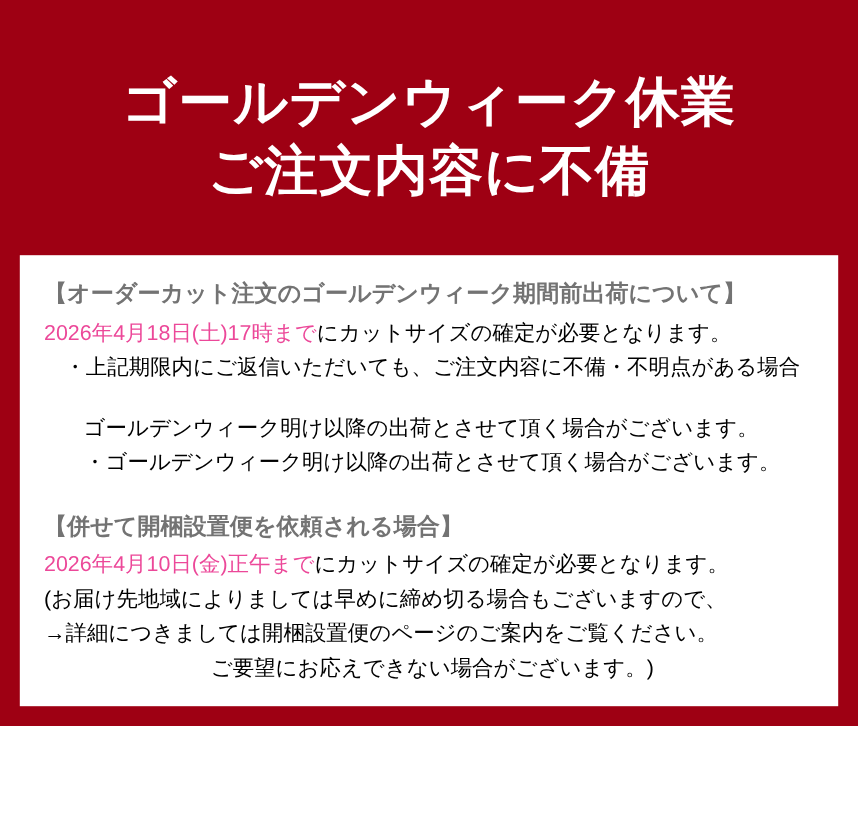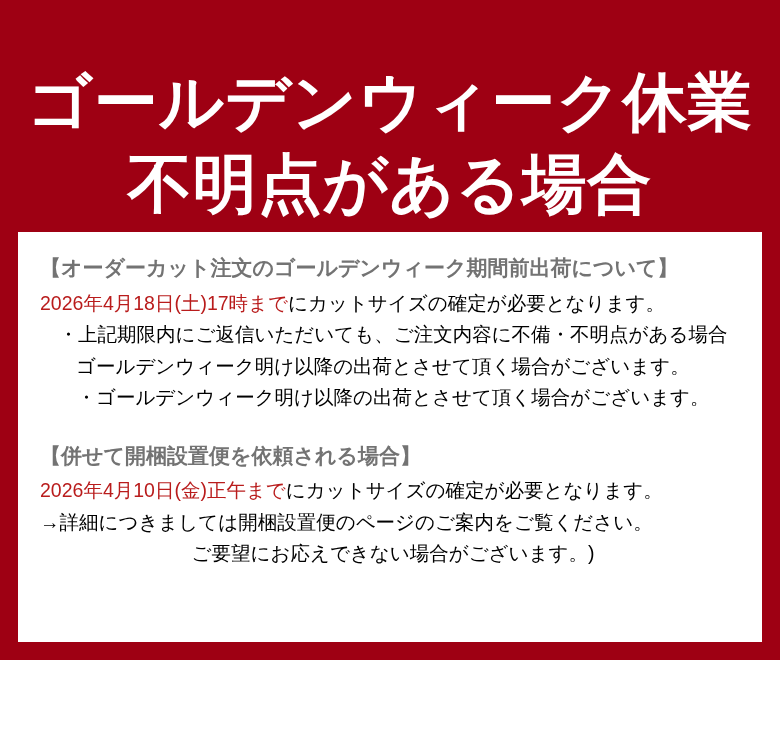--- a/index.html
+++ b/index.html
@@ -31,21 +31,21 @@
   }
   .title-block {
     position: absolute;
     left: 0;
     top: 62px;
     width: 780px;
     text-align: center;
   }
   .title-line {
     color: #ffffff;
-    font-size: 64px;
+    font-size: 49px;
     font-weight: bold;
     letter-spacing: 1px;
     line-height: 1.28;
     white-space: nowrap;
   }
   .panel {
     position: absolute;
     left: 18px;
     top: 232px;
     width: 744px;
@@ -67,24 +67,25 @@
     margin-top: 26px;
   }
   .line {
     font-size: 19.5px;
     color: #000000;
     line-height: 1.62;
     letter-spacing: 0px;
     white-space: nowrap;
   }
   .red {
-    color: #b91c1c;
+    color: #ec4899;
   }
   .indent-2 {
     padding-left: 36px;
+    margin-top: 23px;
   }
   .indent-small {
     padding-left: 6px;
     text-align: center;
   }
   .bottom-strip {
     position: absolute;
     left: 0;
     top: 660px;
     width: 780px;
@@ -94,41 +95,42 @@
 </style>
 </head>
 <body>
 
 <div class="page">
 
   <div class="banner">
 
     <div class="title-block">
       <div class="title-line">ゴールデンウィーク休業</div>
-      <div class="title-line">不明点がある場合</div>
+      <div class="title-line">ご注文内容に不備</div>
     </div>
 
     <div class="panel">
 
       <div class="sec-head">【オーダーカット注文のゴールデンウィーク期間前出荷について】</div>
 
       <div class="line">
         <span class="red">2026年4月18日(土)17時まで</span><span>にカットサイズの確定が必要となります。</span>
       </div>
 
       <div class="line indent-small">・上記期限内にご返信いただいても、ご注文内容に不備・不明点がある場合</div>
       <div class="line indent-2">ゴールデンウィーク明け以降の出荷とさせて頂く場合がございます。</div>
       <div class="line indent-small">・ゴールデンウィーク明け以降の出荷とさせて頂く場合がございます。</div>
 
       <div class="sec-head sec-head-2">【併せて開梱設置便を依頼される場合】</div>
 
       <div class="line">
         <span class="red">2026年4月10日(金)正午まで</span><span>にカットサイズの確定が必要となります。</span>
       </div>
 
+      <div class="line">(お届け先地域によりましては早めに締め切る場合もございますので、</div>
       <div class="line">→詳細につきましては開梱設置便のページのご案内をご覧ください。</div>
       <div class="line indent-small">ご要望にお応えできない場合がございます。)</div>
 
     </div>
   </div>
 
   <div class="bottom-strip"></div>
 
 </div>
 

